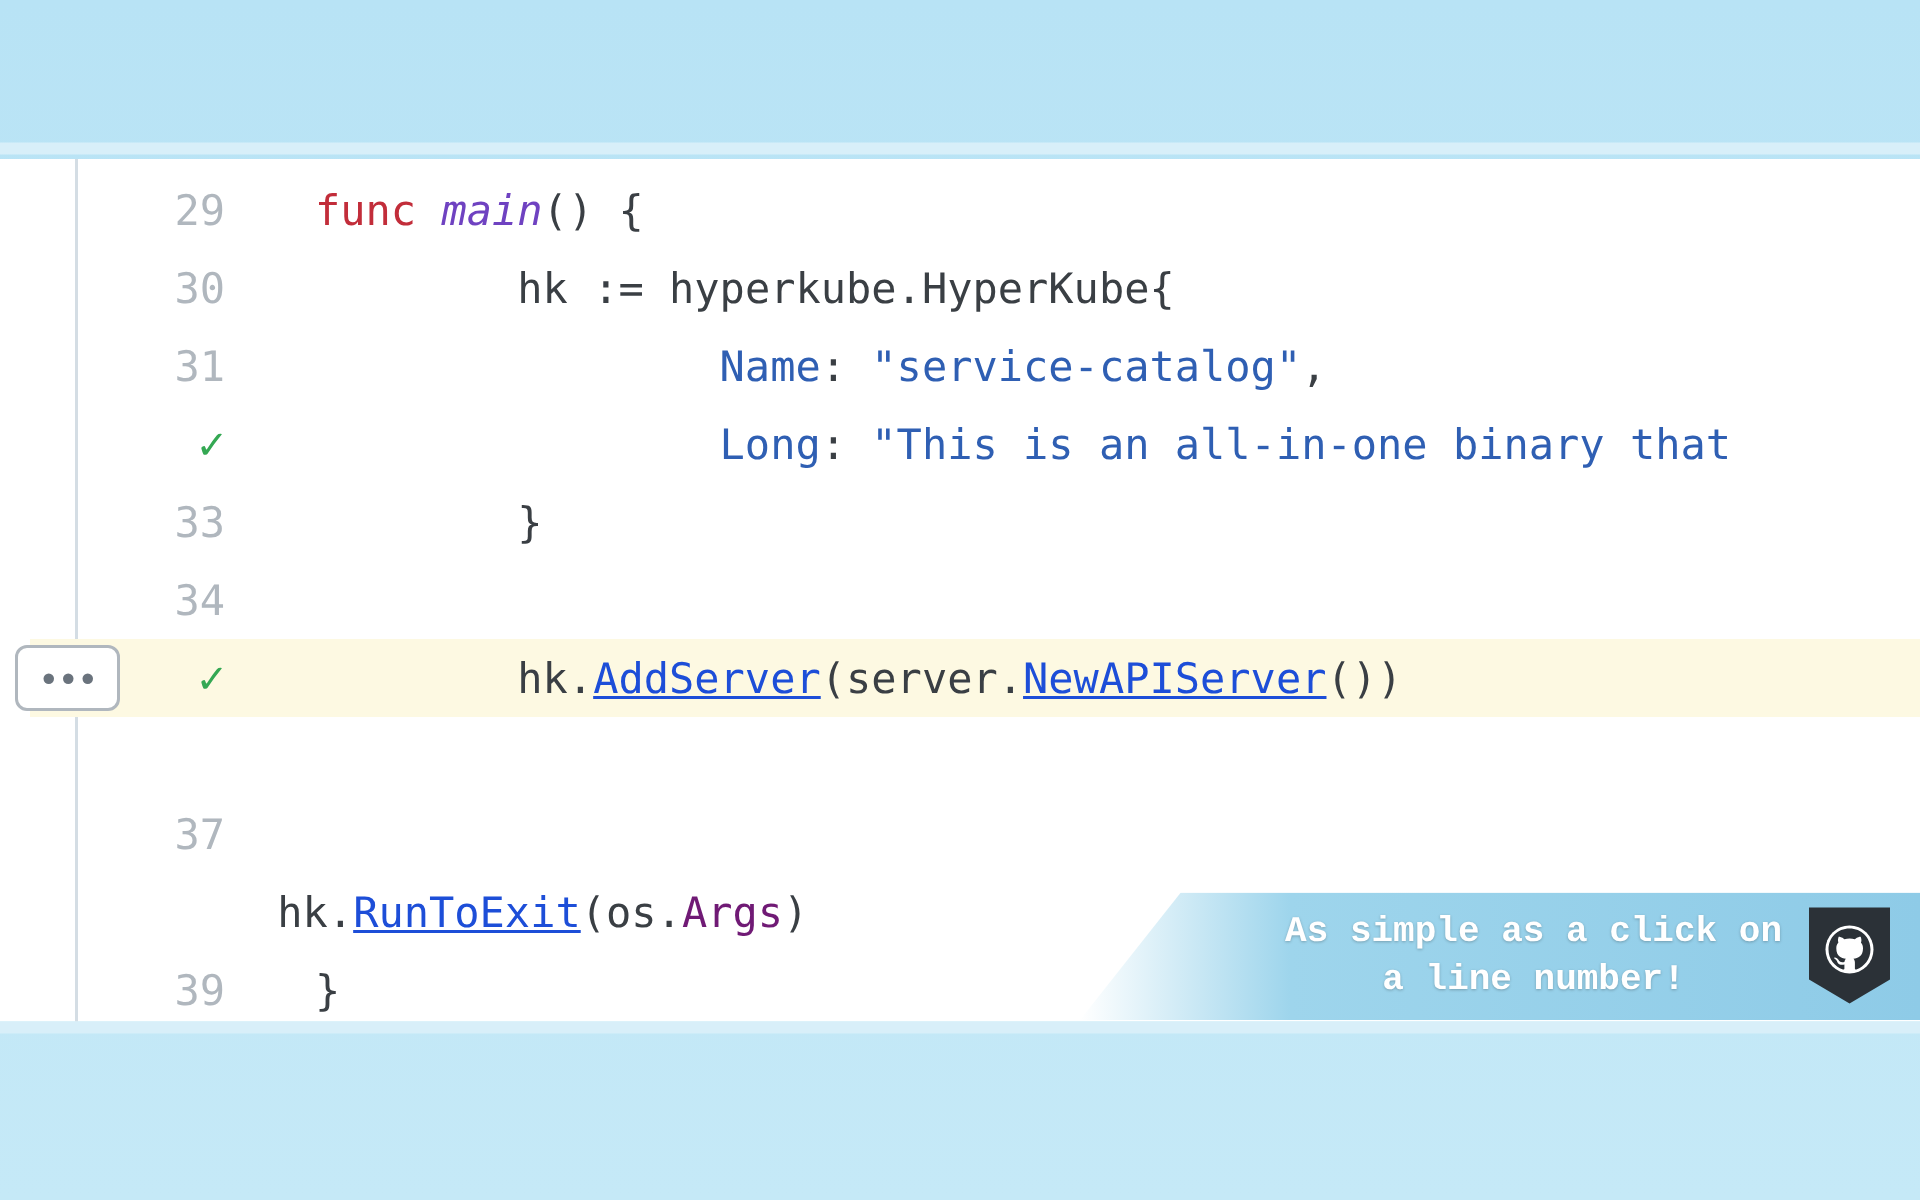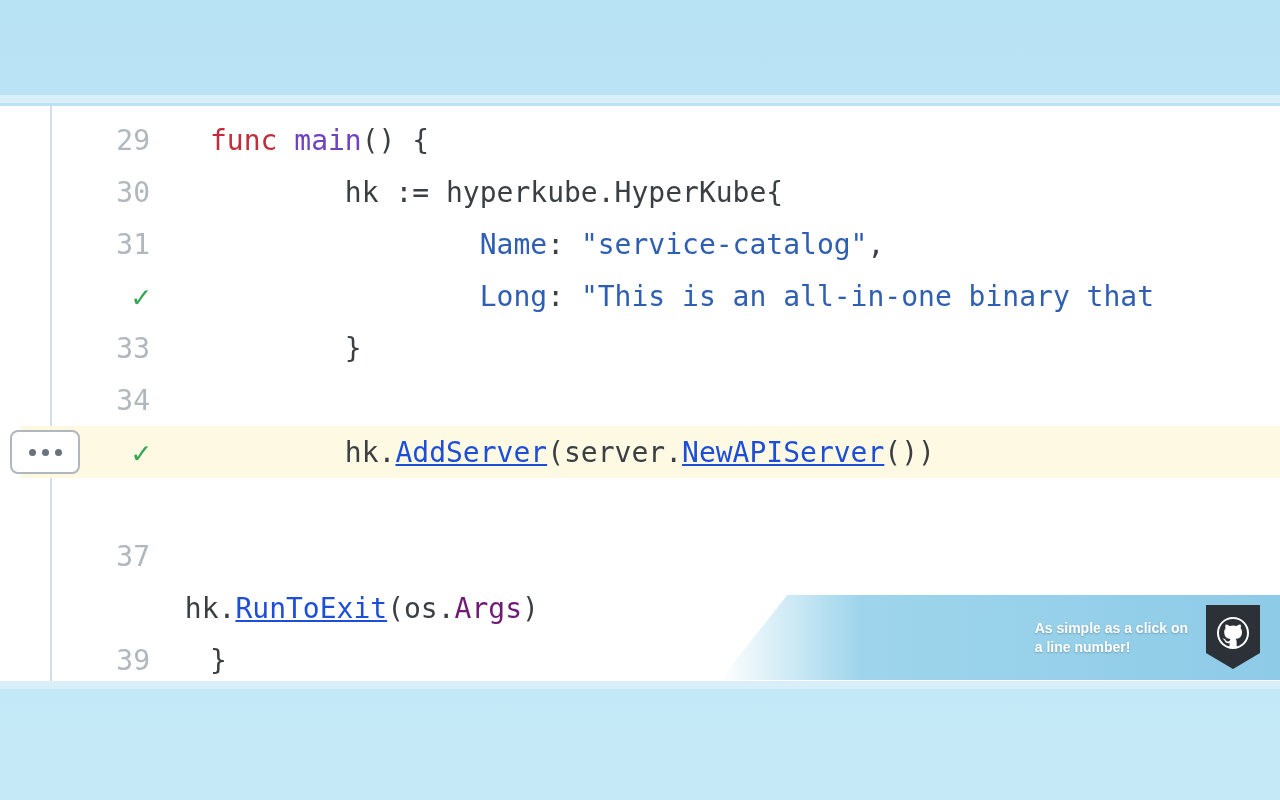--- a/index.html
+++ b/index.html
@@ -61,21 +61,21 @@
     font-weight: bold;
   }
   .line .code {
     flex: 1;
     padding-left: 30px;
     color: #3a3f44;
     overflow: hidden;
   }
 
   .tok-keyword { color: #c22d3a; }
-  .tok-func    { color: #6f42c1; }
+  .tok-func    { color: #6f42c1; font-style: italic; }
   .tok-ident   { color: #3a3f44; }
   .tok-field   { color: #2f5fb3; }
   .tok-string  { color: #2f5fb3; }
   .tok-call    { color: #1d4ed8; text-decoration: underline; }
   .tok-member  { color: #701a75; }
   .tok-punct   { color: #3a3f44; }
 
   .more-button {
     position: absolute;
     top: 430px;
@@ -112,24 +112,24 @@
     align-items: center;
     justify-content: flex-end;
     padding-right: 18px;
     gap: 16px;
     color: #ffffff;
     background: linear-gradient(90deg, rgba(158,213,236,0) 0%, #9ed5ec 25%, #8ecbe7 100%);
     clip-path: polygon(12% 0, 100% 0, 100% 100%, 0 100%);
     z-index: 5;
   }
   .promo-banner .promo-text {
-    font-family: Liberation Sans, sans-serif;
-    font-size: 14px;
+    font-family: Liberation Mono, monospace;
+    font-size: 24px;
     font-weight: 600;
-    text-align: left;
+    text-align: center;
     line-height: 1.3;
     text-shadow: 0 1px 2px rgba(0,0,0,0.25);
   }
   .promo-banner .badge {
     width: 58px; height: 70px;
     position: relative;
   }
   .promo-banner .badge svg { width: 100%; height: 100%; }
 </style>
 </head>

